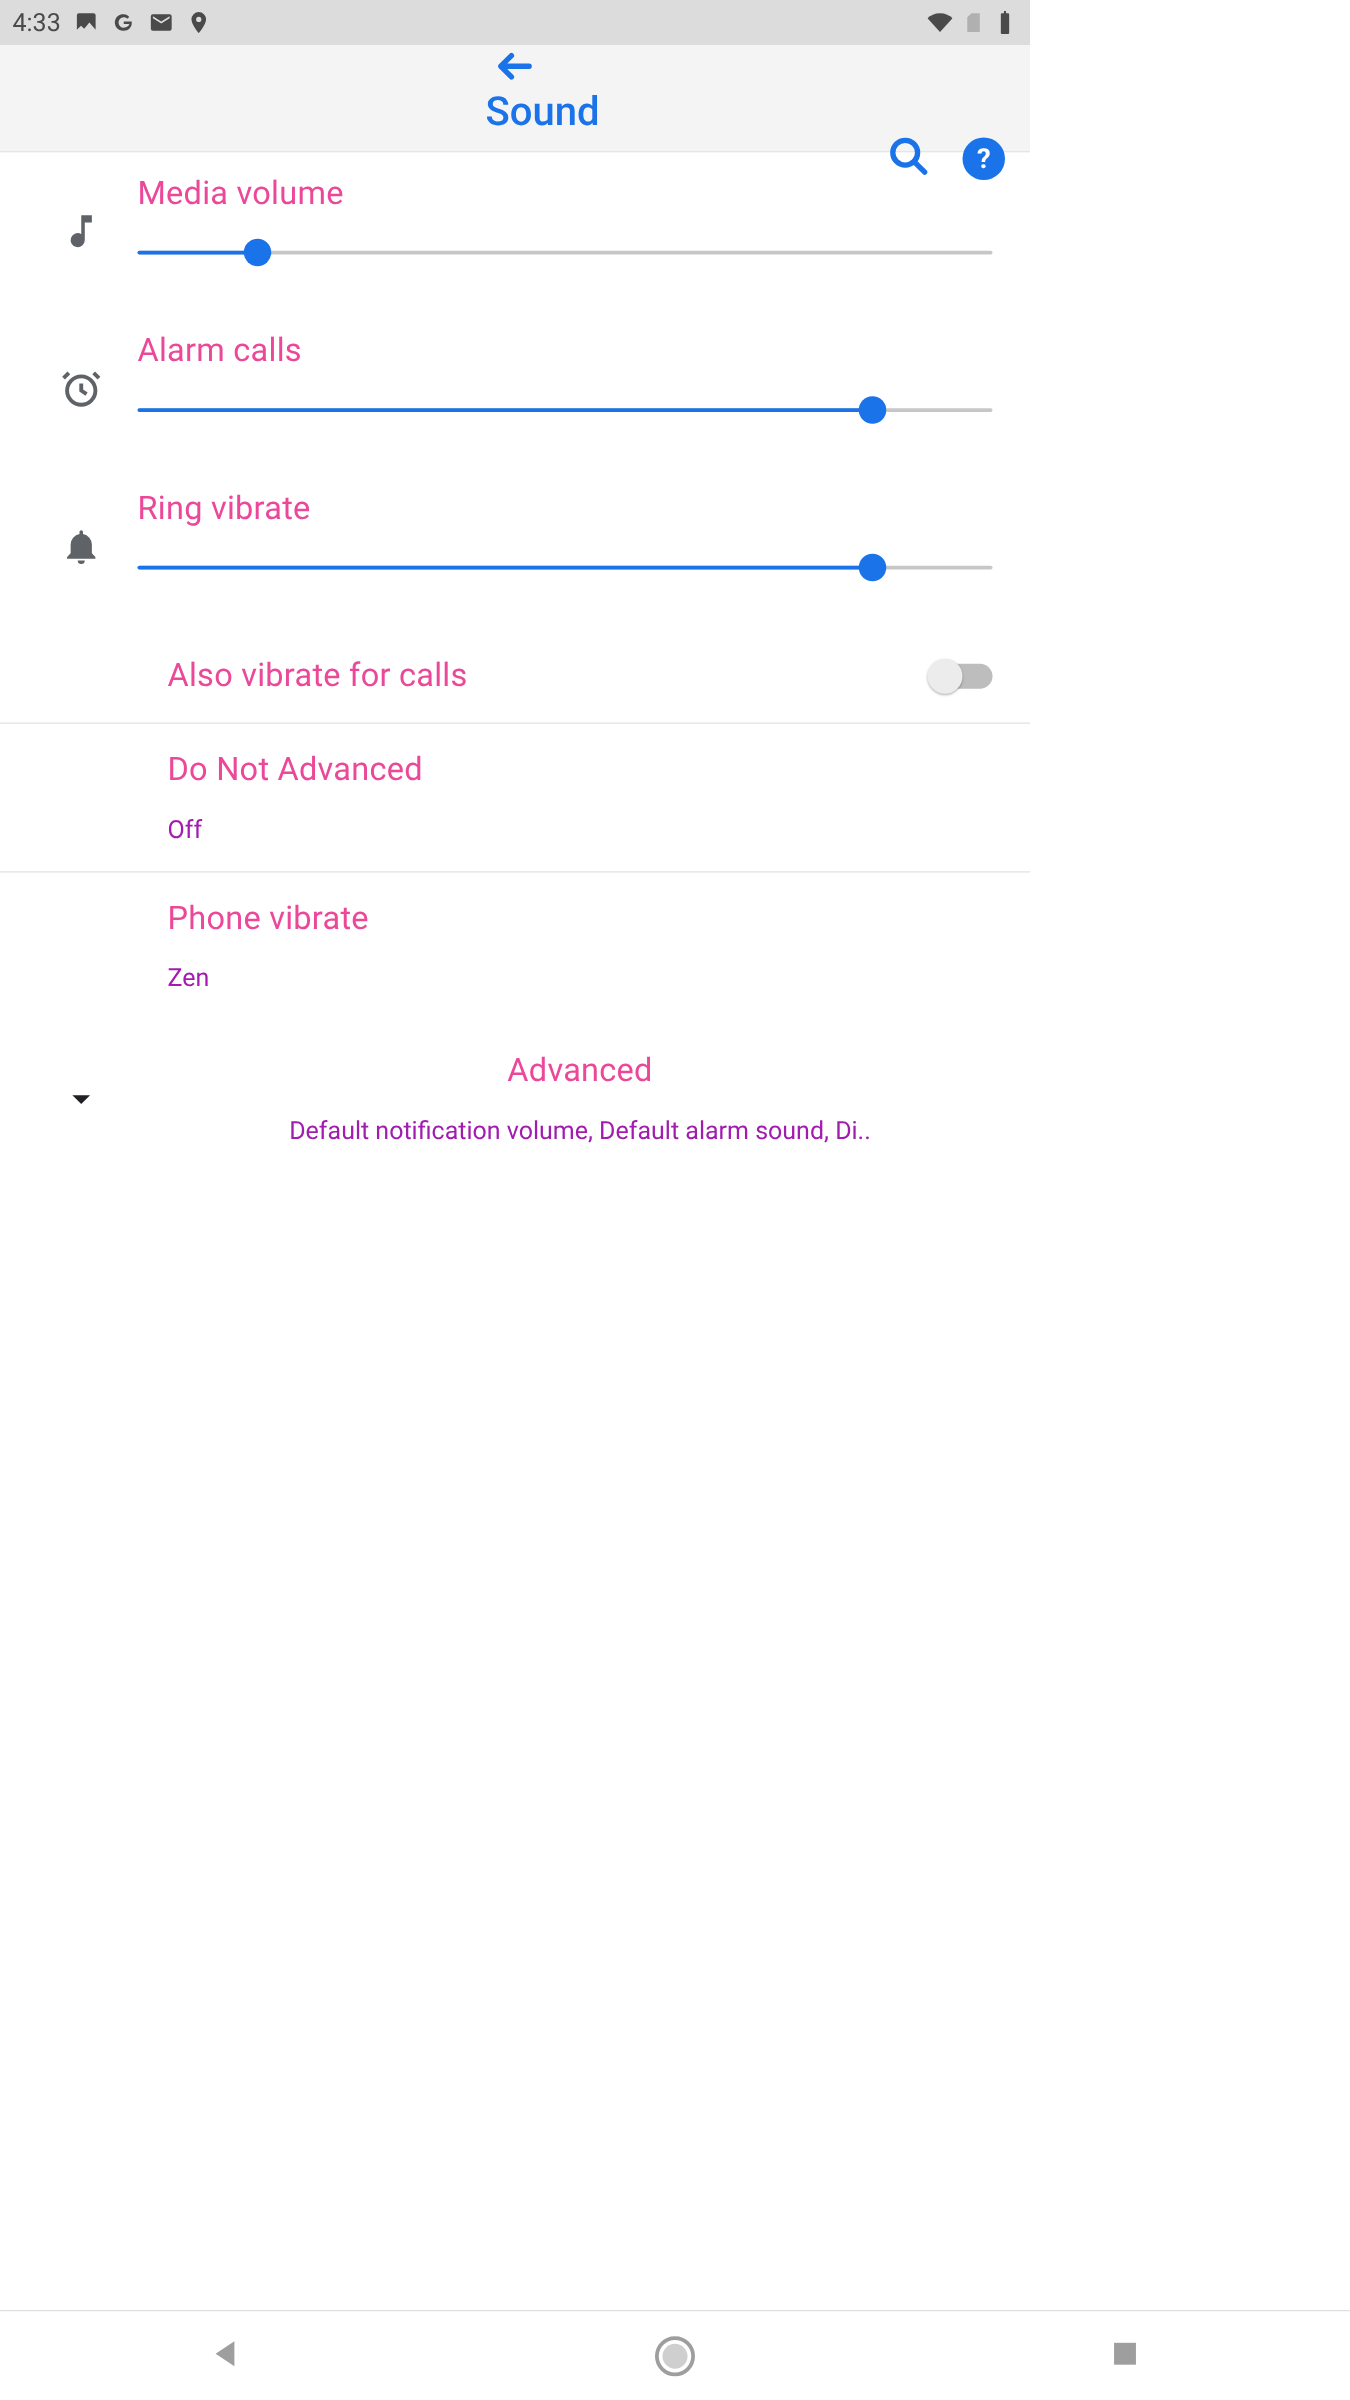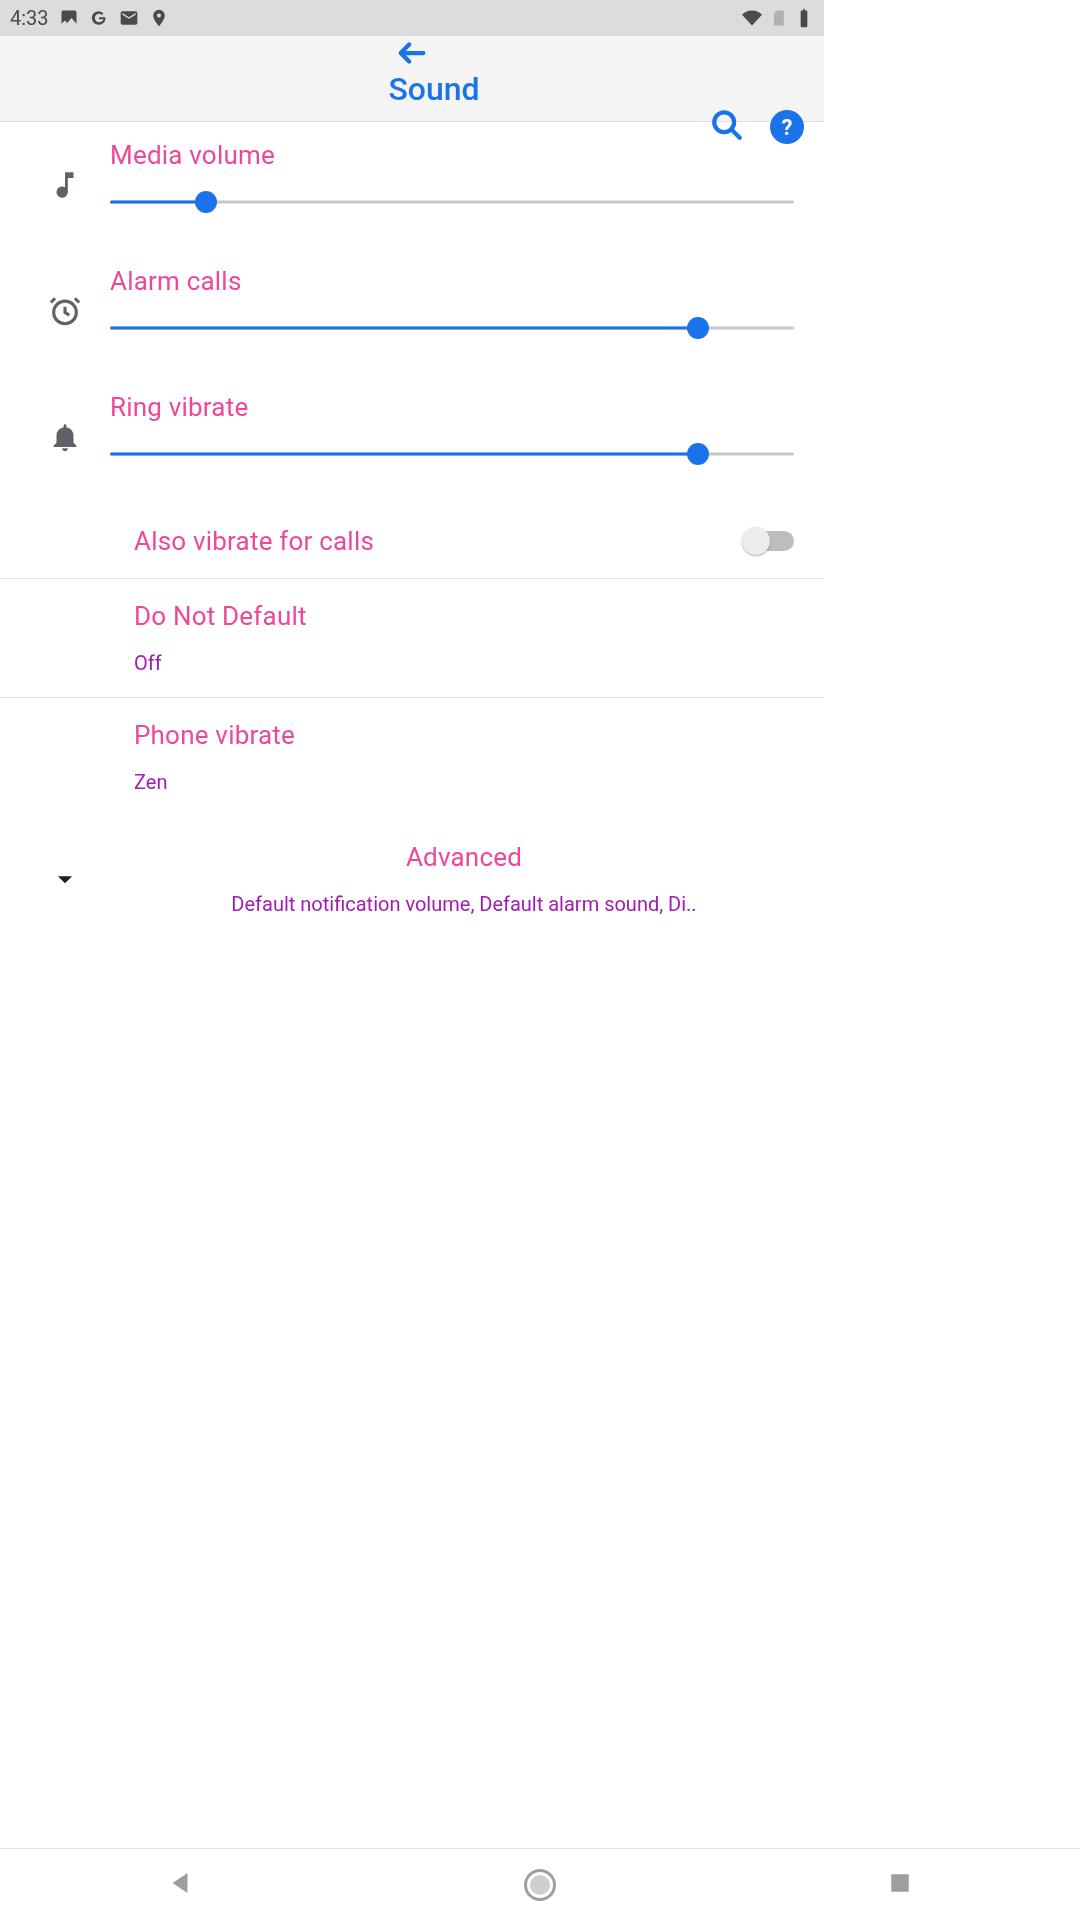--- a/index.html
+++ b/index.html
@@ -278,21 +278,21 @@
       <div class="switch-track"></div>
       <div class="switch-thumb"></div>
     </div>
   </div>
 
   <div class="divider"></div>
 
   <div class="row setting-row">
     <div class="leading-icon"></div>
     <div class="row-main">
-      <div class="row-title">Do Not Default</div>
+      <div class="row-title">Do Not Advanced</div>
       <div class="row-sub">Off</div>
     </div>
   </div>
 
   <div class="divider"></div>
 
   <div class="row setting-row">
     <div class="leading-icon"></div>
     <div class="row-main">
       <div class="row-title">Phone vibrate</div>

